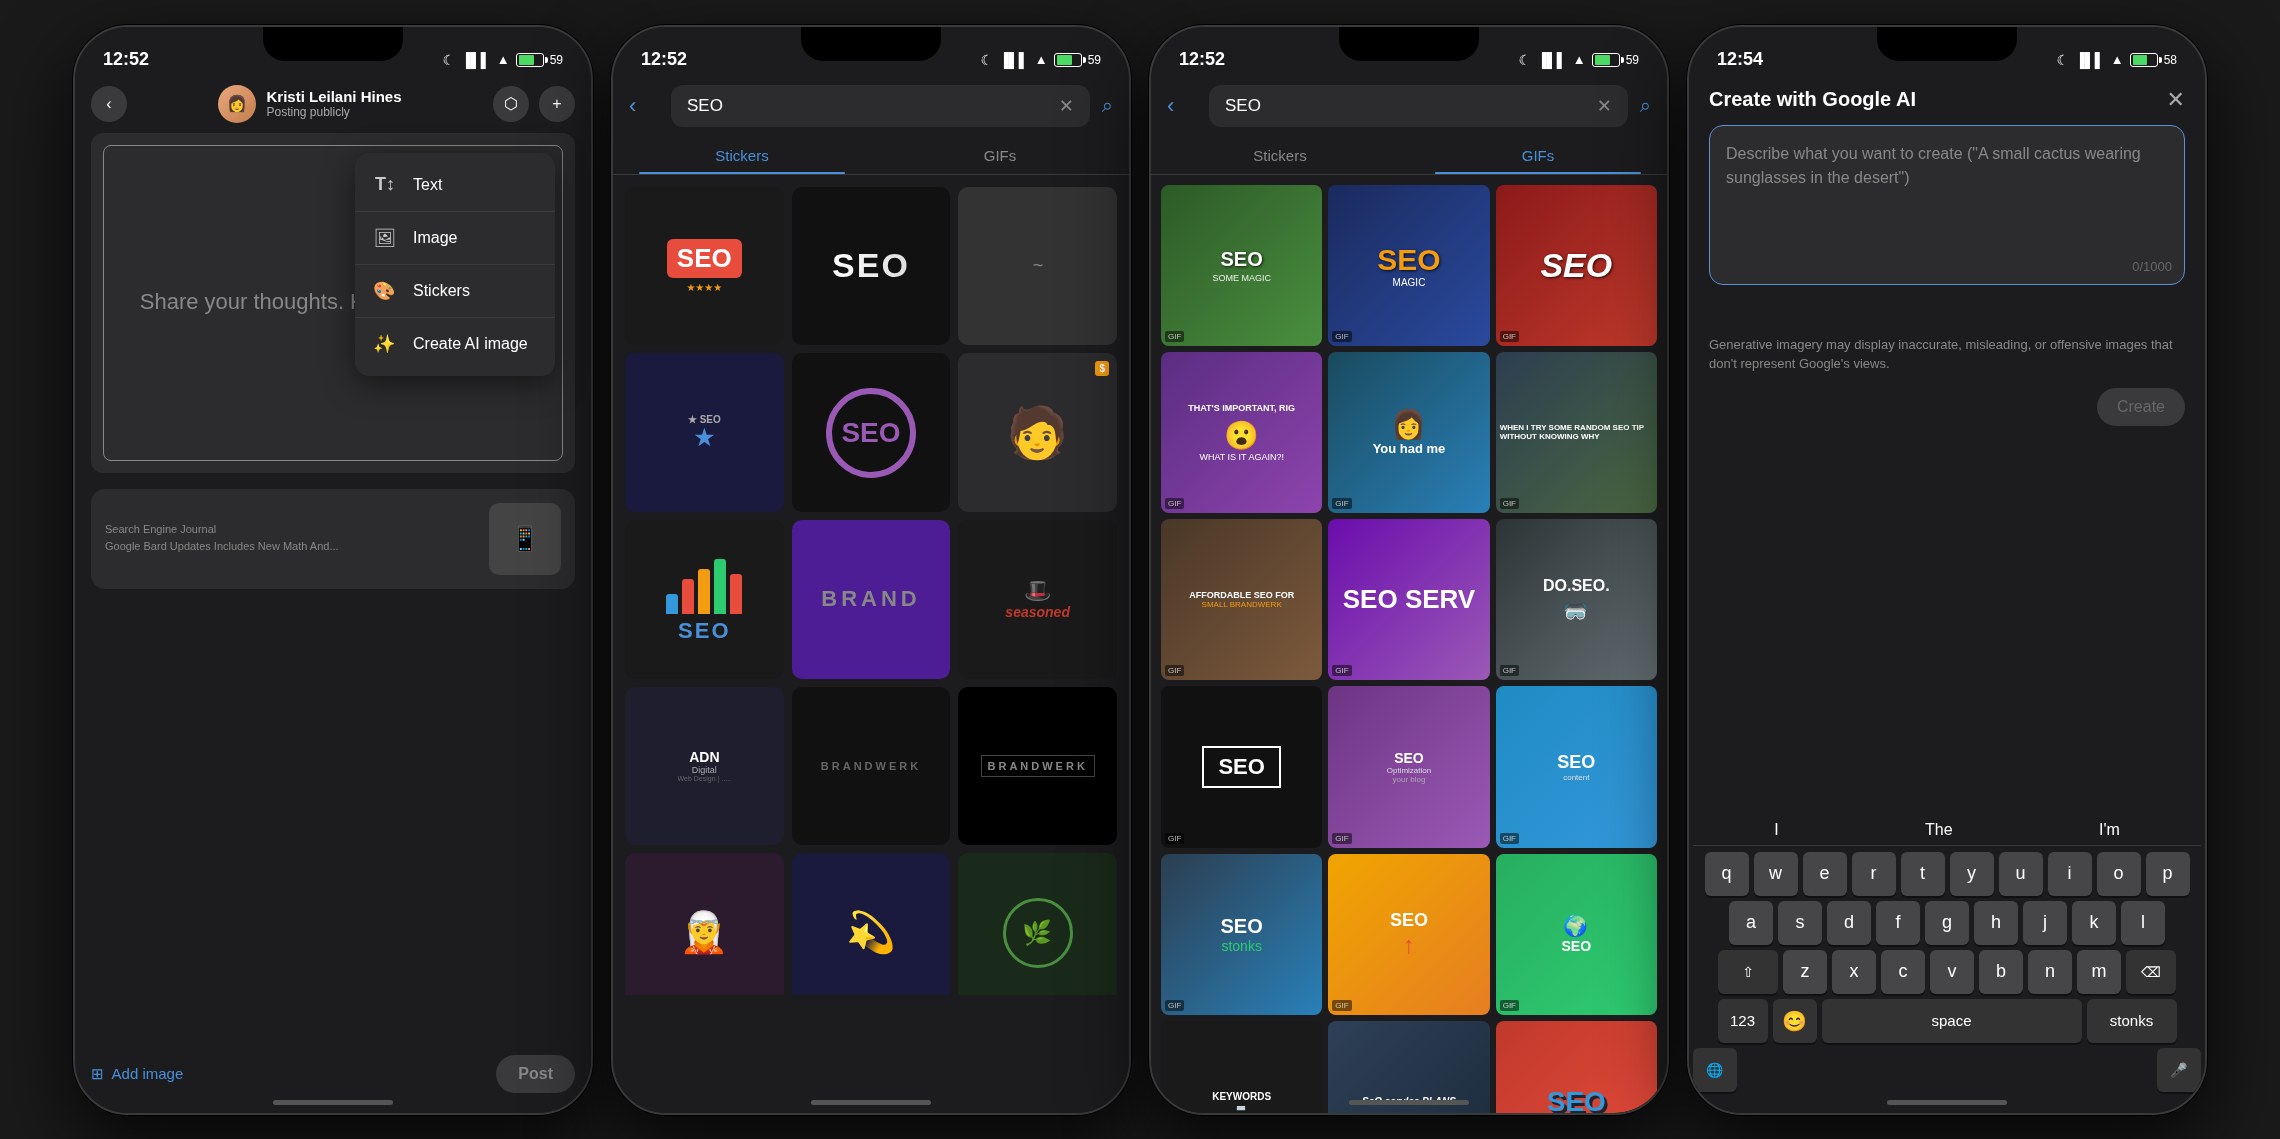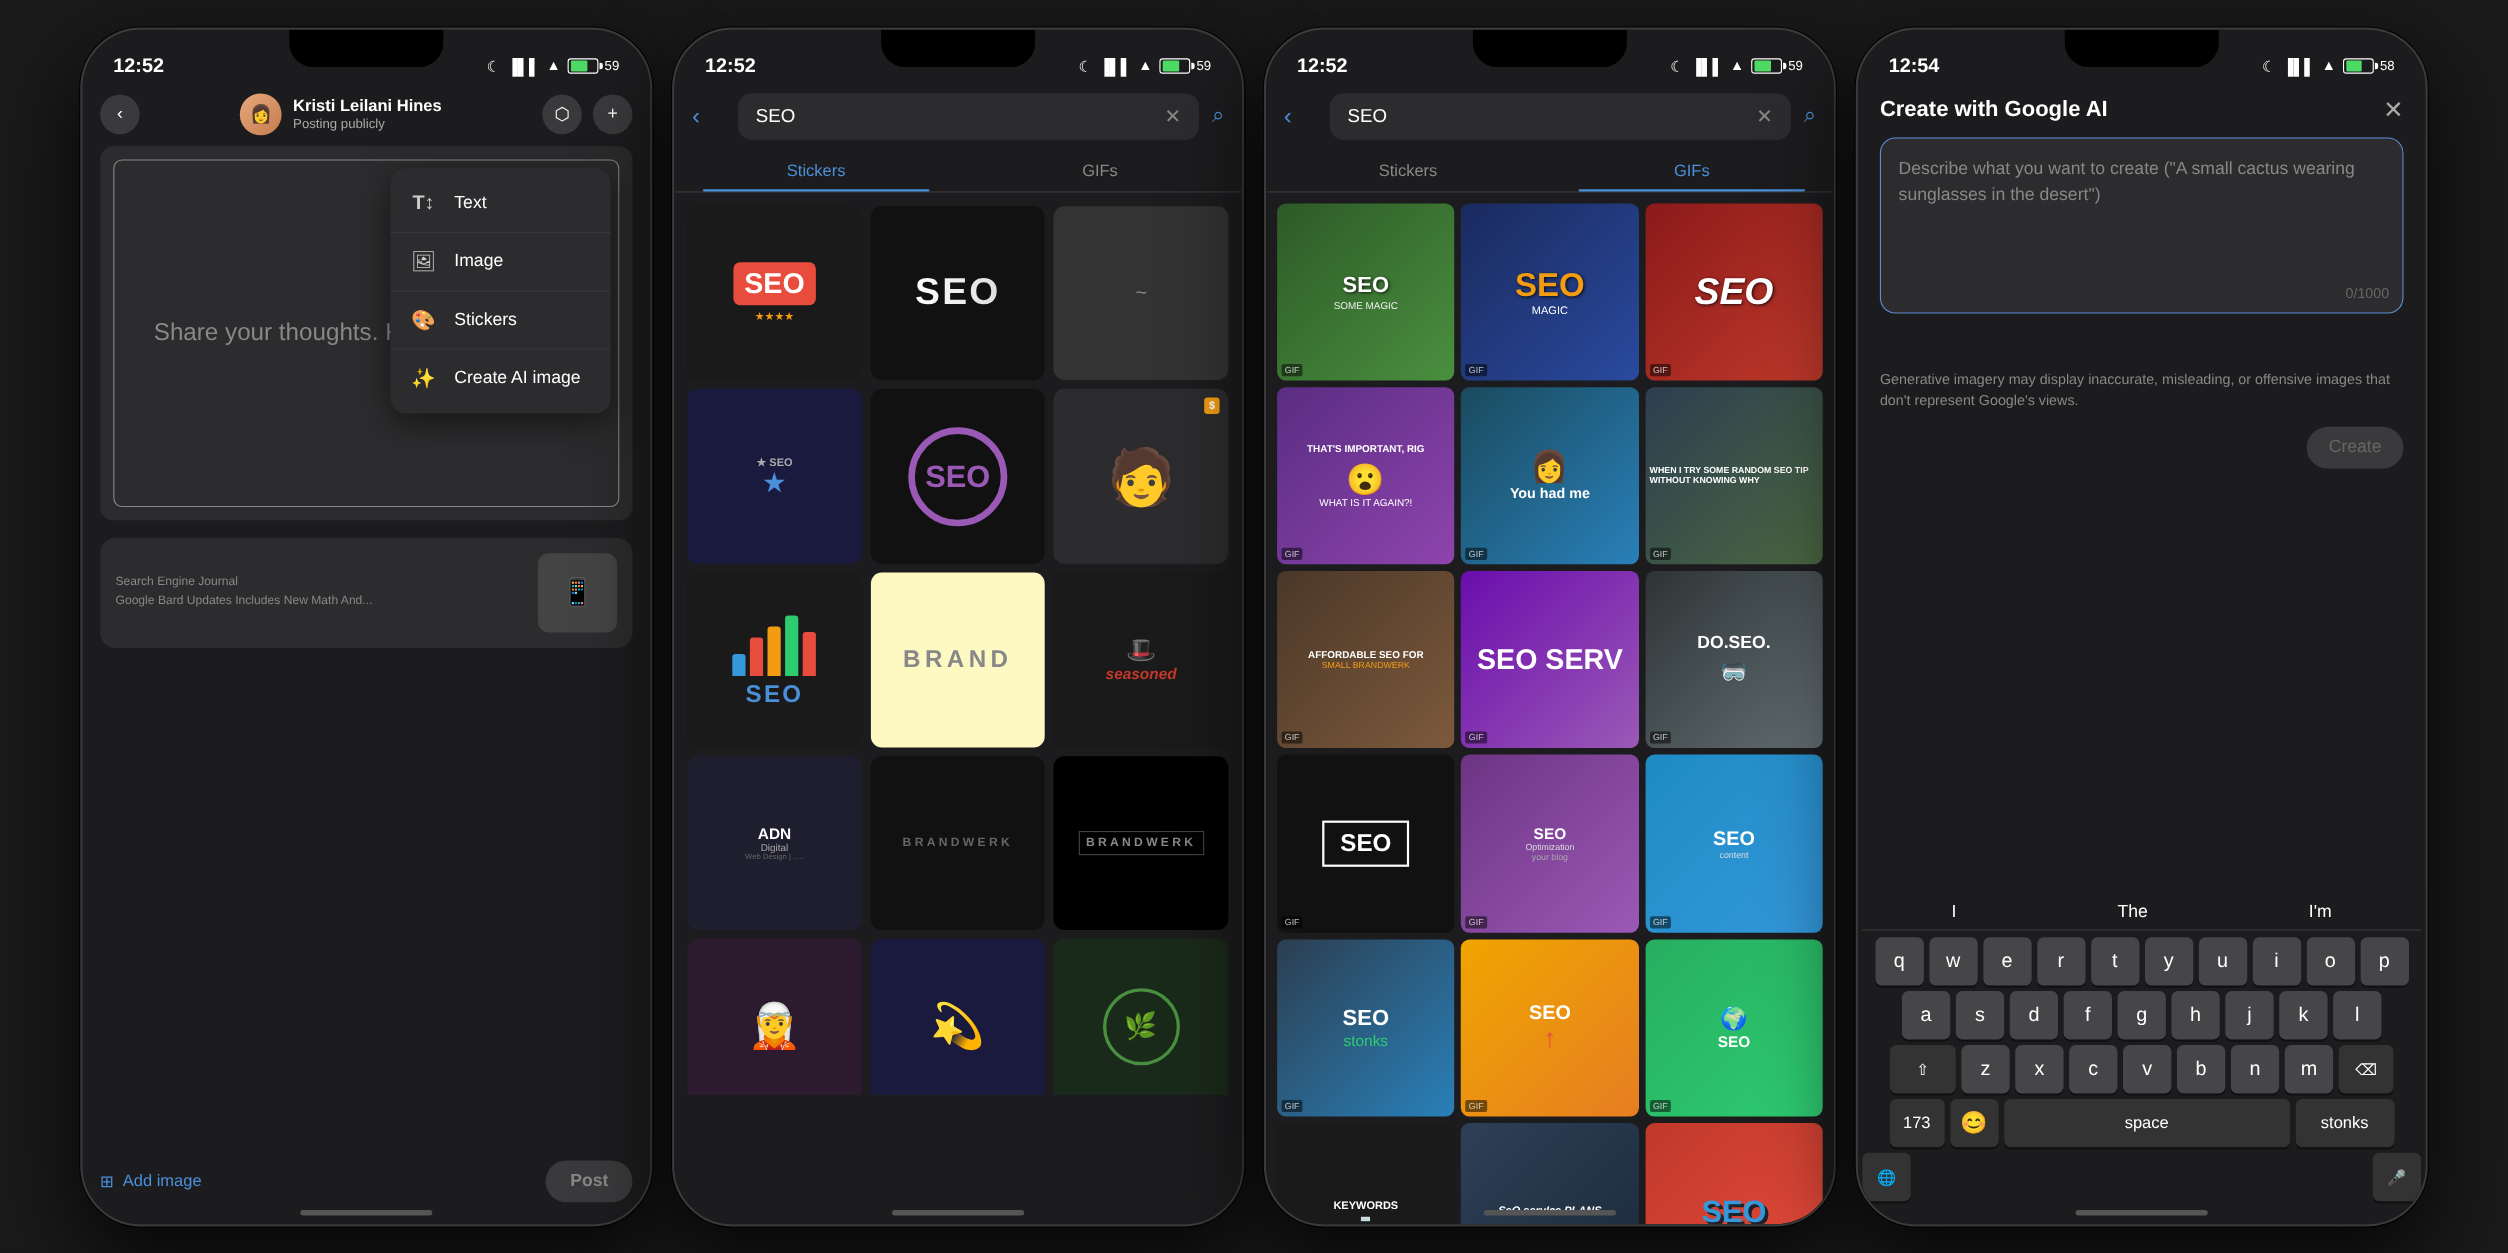--- a/index.html
+++ b/index.html
@@ -637,21 +637,21 @@
             <div class="seo-bars">
               <div class="seo-bar" style="height:20px;background:#3498db"></div>
               <div class="seo-bar" style="height:35px;background:#e74c3c"></div>
               <div class="seo-bar" style="height:45px;background:#f39c12"></div>
               <div class="seo-bar" style="height:55px;background:#2ecc71"></div>
               <div class="seo-bar" style="height:40px;background:#e74c3c"></div>
             </div>
             <div style="font-size:22px;font-weight:900;color:#4a90d9;letter-spacing:2px;margin-top:4px">SEO</div>
           </div>
         </div>
-        <div class="sticker-cell" style="background:#fef9c3;">
+        <div class="sticker-cell" style="background:#4c1d95;">
           <div class="brand-text">BRAND</div>
         </div>
         <div class="sticker-cell" style="background:#1a1a1a;">
           <div style="text-align:center">
             <div style="font-size:22px">🎩</div>
             <div style="color:#c0392b;font-size:14px;font-style:italic;font-weight:600">seasoned</div>
           </div>
         </div>
 
         <div class="sticker-cell" style="background:#1e1e2e;">
@@ -926,21 +926,21 @@
           <div class="key">x</div>
           <div class="key">c</div>
           <div class="key">v</div>
           <div class="key">b</div>
           <div class="key">n</div>
           <div class="key">m</div>
           <div class="key key-special key-delete">⌫</div>
         </div>
 
         <div class="key-row">
-          <div class="key key-special key-numbers">173</div>
+          <div class="key key-special key-numbers">123</div>
           <div class="key key-special key-emoji">😊</div>
           <div class="key key-special key-space">space</div>
           <div class="key key-special key-return">stonks</div>
         </div>
 
         <div class="key-row">
           <div class="key key-special">🌐</div>
           <div style="flex:1"></div>
           <div class="key key-special">🎤</div>
         </div>

